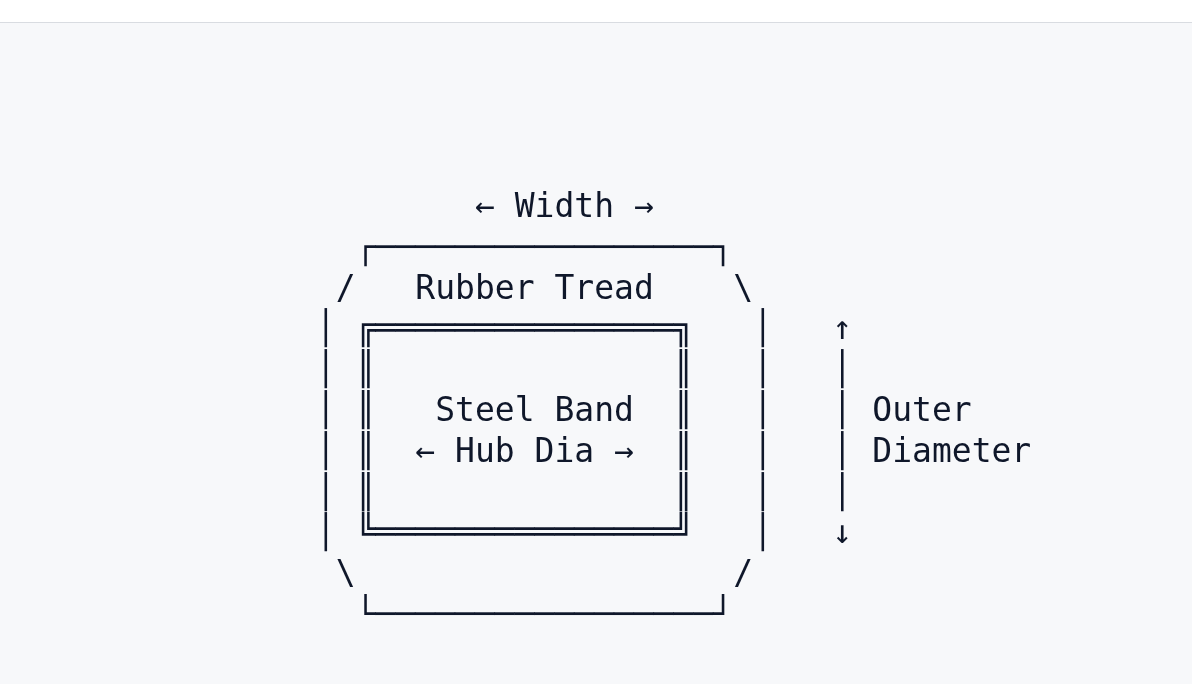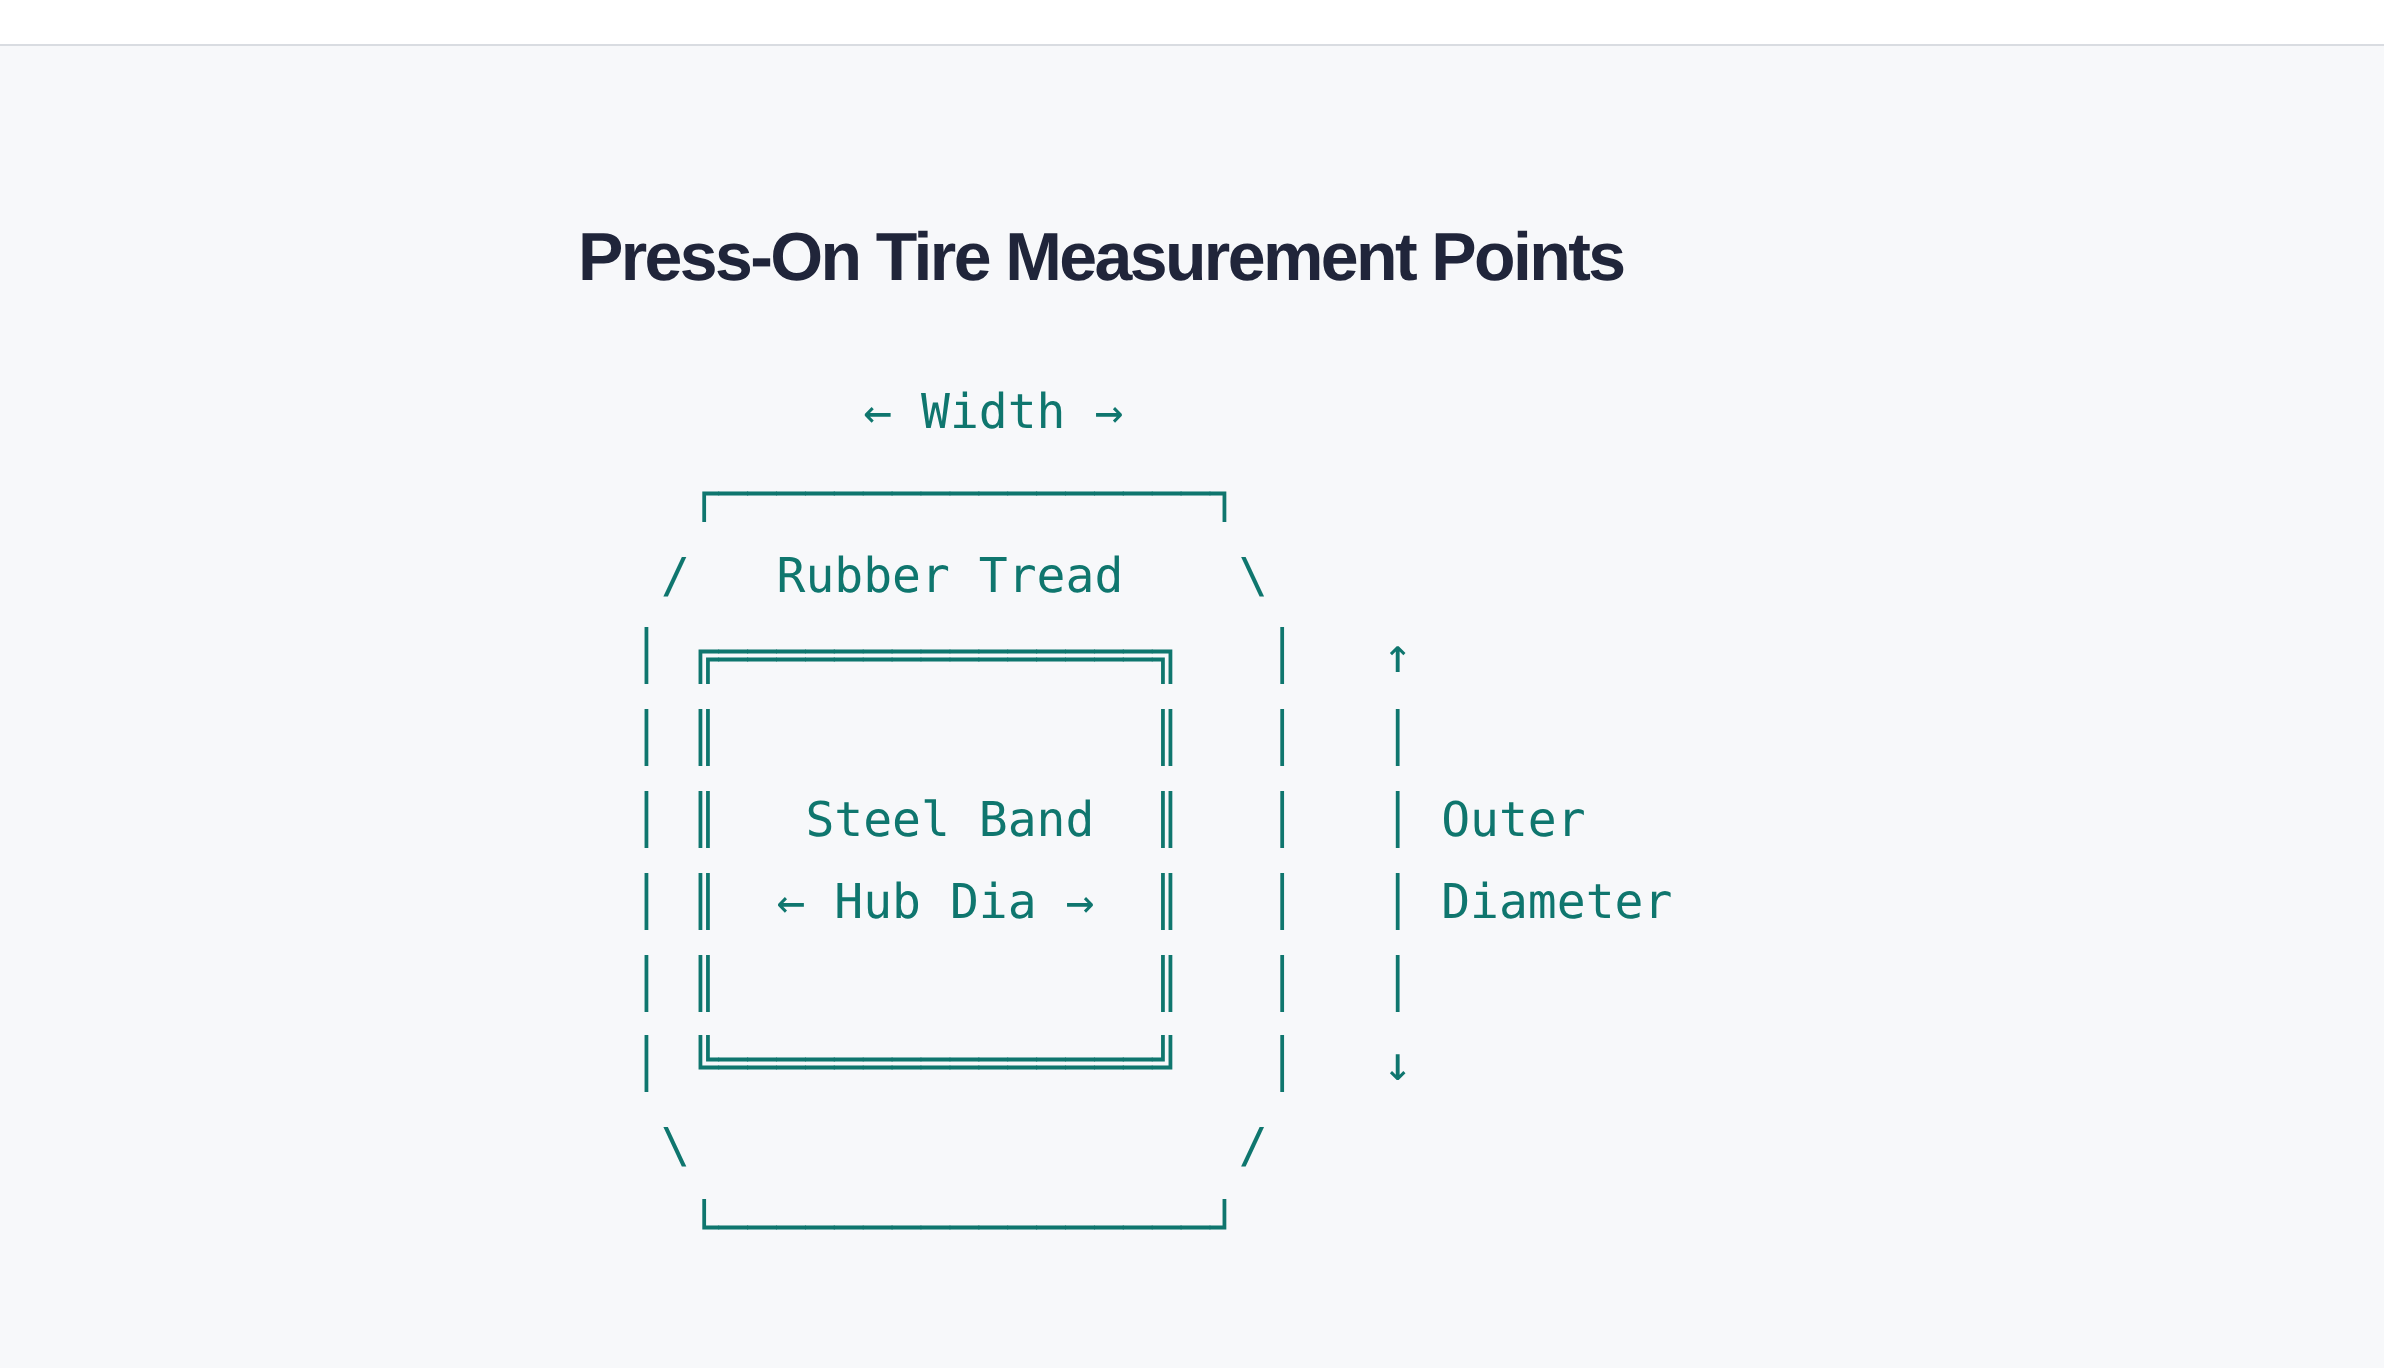--- a/index.html
+++ b/index.html
@@ -37,33 +37,32 @@
     letter-spacing: -1.3px;
     color: #20253a;
     white-space: nowrap;
   }
   .ascii-diagram {
     position: absolute;
     left: 316px;
     top: 162px;
     margin: 0;
     font-family: "DejaVu Sans Mono", "Liberation Mono", monospace;
-    font-size: 24px;
+    font-size: 33px;
     line-height: 40.8px;
-    color: #0f766e;
+    color: #0f172a;
     white-space: pre;
   }
 </style>
 </head>
 <body>
 
 <div class="header-bar"></div>
 
 <div class="content">
-  <h1 class="page-title">Press-On Tire Measurement Points</h1>
 
   <pre class="ascii-diagram">        ← Width →
   ┌─────────────────┐
  /   Rubber Tread    \
 │ ╔═══════════════╗   │   ↑
 │ ║               ║   │   │
 │ ║   Steel Band  ║   │   │ Outer
 │ ║  ← Hub Dia →  ║   │   │ Diameter
 │ ║               ║   │   │
 │ ╚═══════════════╝   │   ↓

